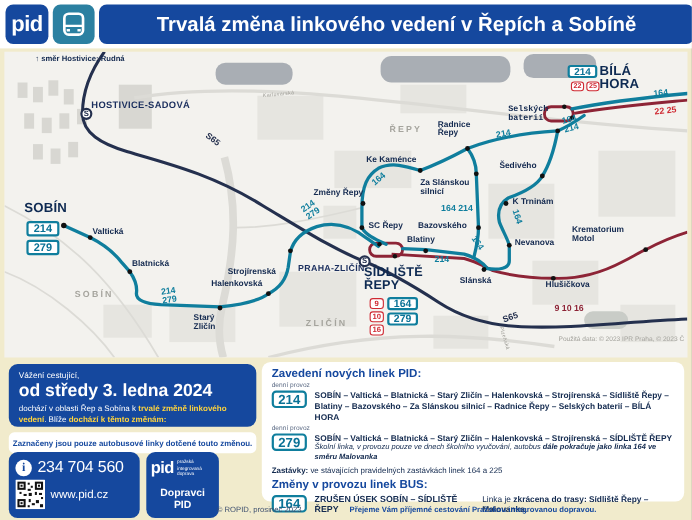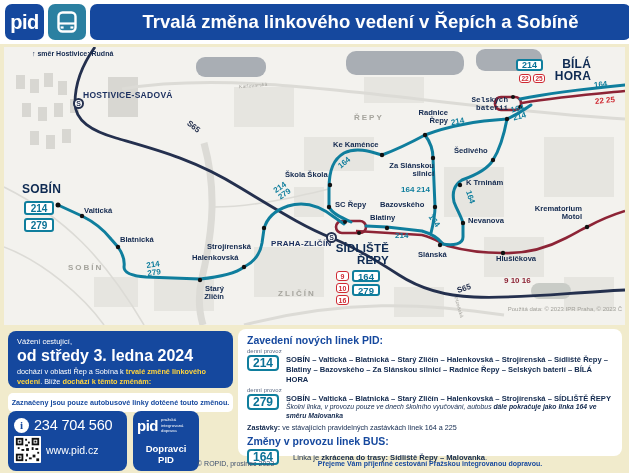--- a/index.html
+++ b/index.html
@@ -10,21 +10,21 @@
   .logo-box{position:absolute;left:5px;top:4px;width:39px;height:36px;background:#15489e;border-radius:7px;
             color:#fff;font-weight:800;font-size:20px;display:flex;align-items:center;justify-content:center;letter-spacing:-.5px;}
   .busicon-box{position:absolute;left:48px;top:4px;width:38px;height:36px;background:#2b80a1;border-radius:7px;
             display:flex;align-items:center;justify-content:center;}
   .title-box{position:absolute;left:90px;top:4px;width:541px;height:36px;background:#15489e;border-radius:7px;
             color:#fff;font-weight:800;font-size:18.5px;display:flex;align-items:center;justify-content:center;}
   
   .map{position:absolute;left:4px;top:47px;width:621px;height:278px;background:#f3f2ee;overflow:hidden;}
   .map *{pointer-events:none;}
   .stop-label{position:absolute;font-size:7.6px;font-weight:700;line-height:1.08;color:#13294f;white-space:pre-line;}
-  .ctr{text-align:right;}
+  .ctr{text-align:left;}
   .term-label{position:absolute;font-size:12px;font-weight:800;line-height:1.02;color:#0e2a52;white-space:pre-line;letter-spacing:.2px;}
   .area-label{position:absolute;font-size:8px;font-weight:700;color:#a5a49d;letter-spacing:2px;}
   .street-label{position:absolute;font-size:4.6px;font-weight:400;color:#9b9a94;letter-spacing:.4px;}
   .rlabel{position:absolute;font-size:8px;font-weight:800;line-height:1.05;color:#0f7e9d;white-space:pre-line;}
   .rlabel.red{color:#cf2a33;}
   .rlabel.maroon{color:#8d2436;}
   .badge{position:absolute;box-sizing:border-box;background:#fff;border:2px solid #0f7e9d;color:#0b7296;
          border-radius:3px;font-weight:800;display:flex;align-items:center;justify-content:center;}
   .badge.red{border:1.5px solid #cf2a33;color:#cf2a33;}
   .sicon{position:absolute;box-sizing:border-box;width:11px;height:11px;border:2px solid #24304e;border-radius:50%;
@@ -217,21 +217,21 @@
     <div class="badge red" style="left:332px;top:248px;width:13px;height:10px;font-size:7px;">16</div>
 
     
     <div class="stop-label" style="left:80px;top:160px;">Valtická</div>
     <div class="stop-label" style="left:116px;top:189px;">Blatnická</div>
     <div class="stop-label ctr" style="left:172px;top:238px;width:48px;">Starý
 Zličín</div>
     <div class="stop-label" style="left:188px;top:207px;">Halenkovská</div>
     <div class="stop-label" style="left:203px;top:180px;margin-top:16px;">Strojírenská</div>
     <div class="stop-label" style="left:331px;top:154px;">SC Řepy</div>
-    <div class="stop-label" style="left:281px;top:124px;">Škola Škola</div>
+    <div class="stop-label" style="left:281px;top:124px;">Změny Řepy</div>
     <div class="stop-label" style="left:329px;top:94px;">Ke Kaménce</div>
     <div class="stop-label ctr" style="left:394px;top:62px;width:50px;">Radnice
 Řepy</div>
     <div class="stop-label ctr" style="left:378px;top:115px;width:52px;">Za Slánskou
 silnicí</div>
     <div class="stop-label" style="left:376px;top:154px;">Bazovského</div>
     <div class="stop-label" style="left:366px;top:167px;">Blatiny</div>
     <div class="stop-label ctr" style="left:458px;top:49px;width:46px;font-family:Liberation Mono, monospace;">Selských
 baterií</div>
     <div class="stop-label" style="left:450px;top:100px;">Šedivého</div>
@@ -340,20 +340,21 @@
       <div class="pbadge">279</div>
       <div class="rtext">
         <span>SOBÍN – Valtická – Blatnická – Starý Zličín – Halenkovská – Strojírenská – SÍDLIŠTĚ ŘEPY</span>
         <div class="rnote"><span>Školní linka, v provozu pouze ve dnech školního vyučování, autobus </span><b>dále pokračuje jako linka 164 ve směru Malovanka</b></div>
       </div>
     </div>
     <div class="stopsnote"><b>Zastávky:</b><span> ve stávajících pravidelných zastávkách linek 164 a 225</span></div>
     <h3>Změny v provozu linek BUS:</h3>
     <div class="row l164row">
       <div class="pbadge">164</div>
+      <div class="cancelled">ZRUŠEN ÚSEK SOBÍN – SÍDLIŠTĚ ŘEPY</div>
       <div class="l164info"><span>Linka je </span><b>zkrácena do trasy: Sídliště Řepy – Malovanka</b><span>.</span></div>
     </div>
   </div>
 
   <div class="footer-copy">© ROPID, prosinec 2023</div>
   <div class="footer-msg">Přejeme Vám příjemné cestování Pražskou integrovanou dopravou.</div>
 
 </div>
 
 </body></html>

